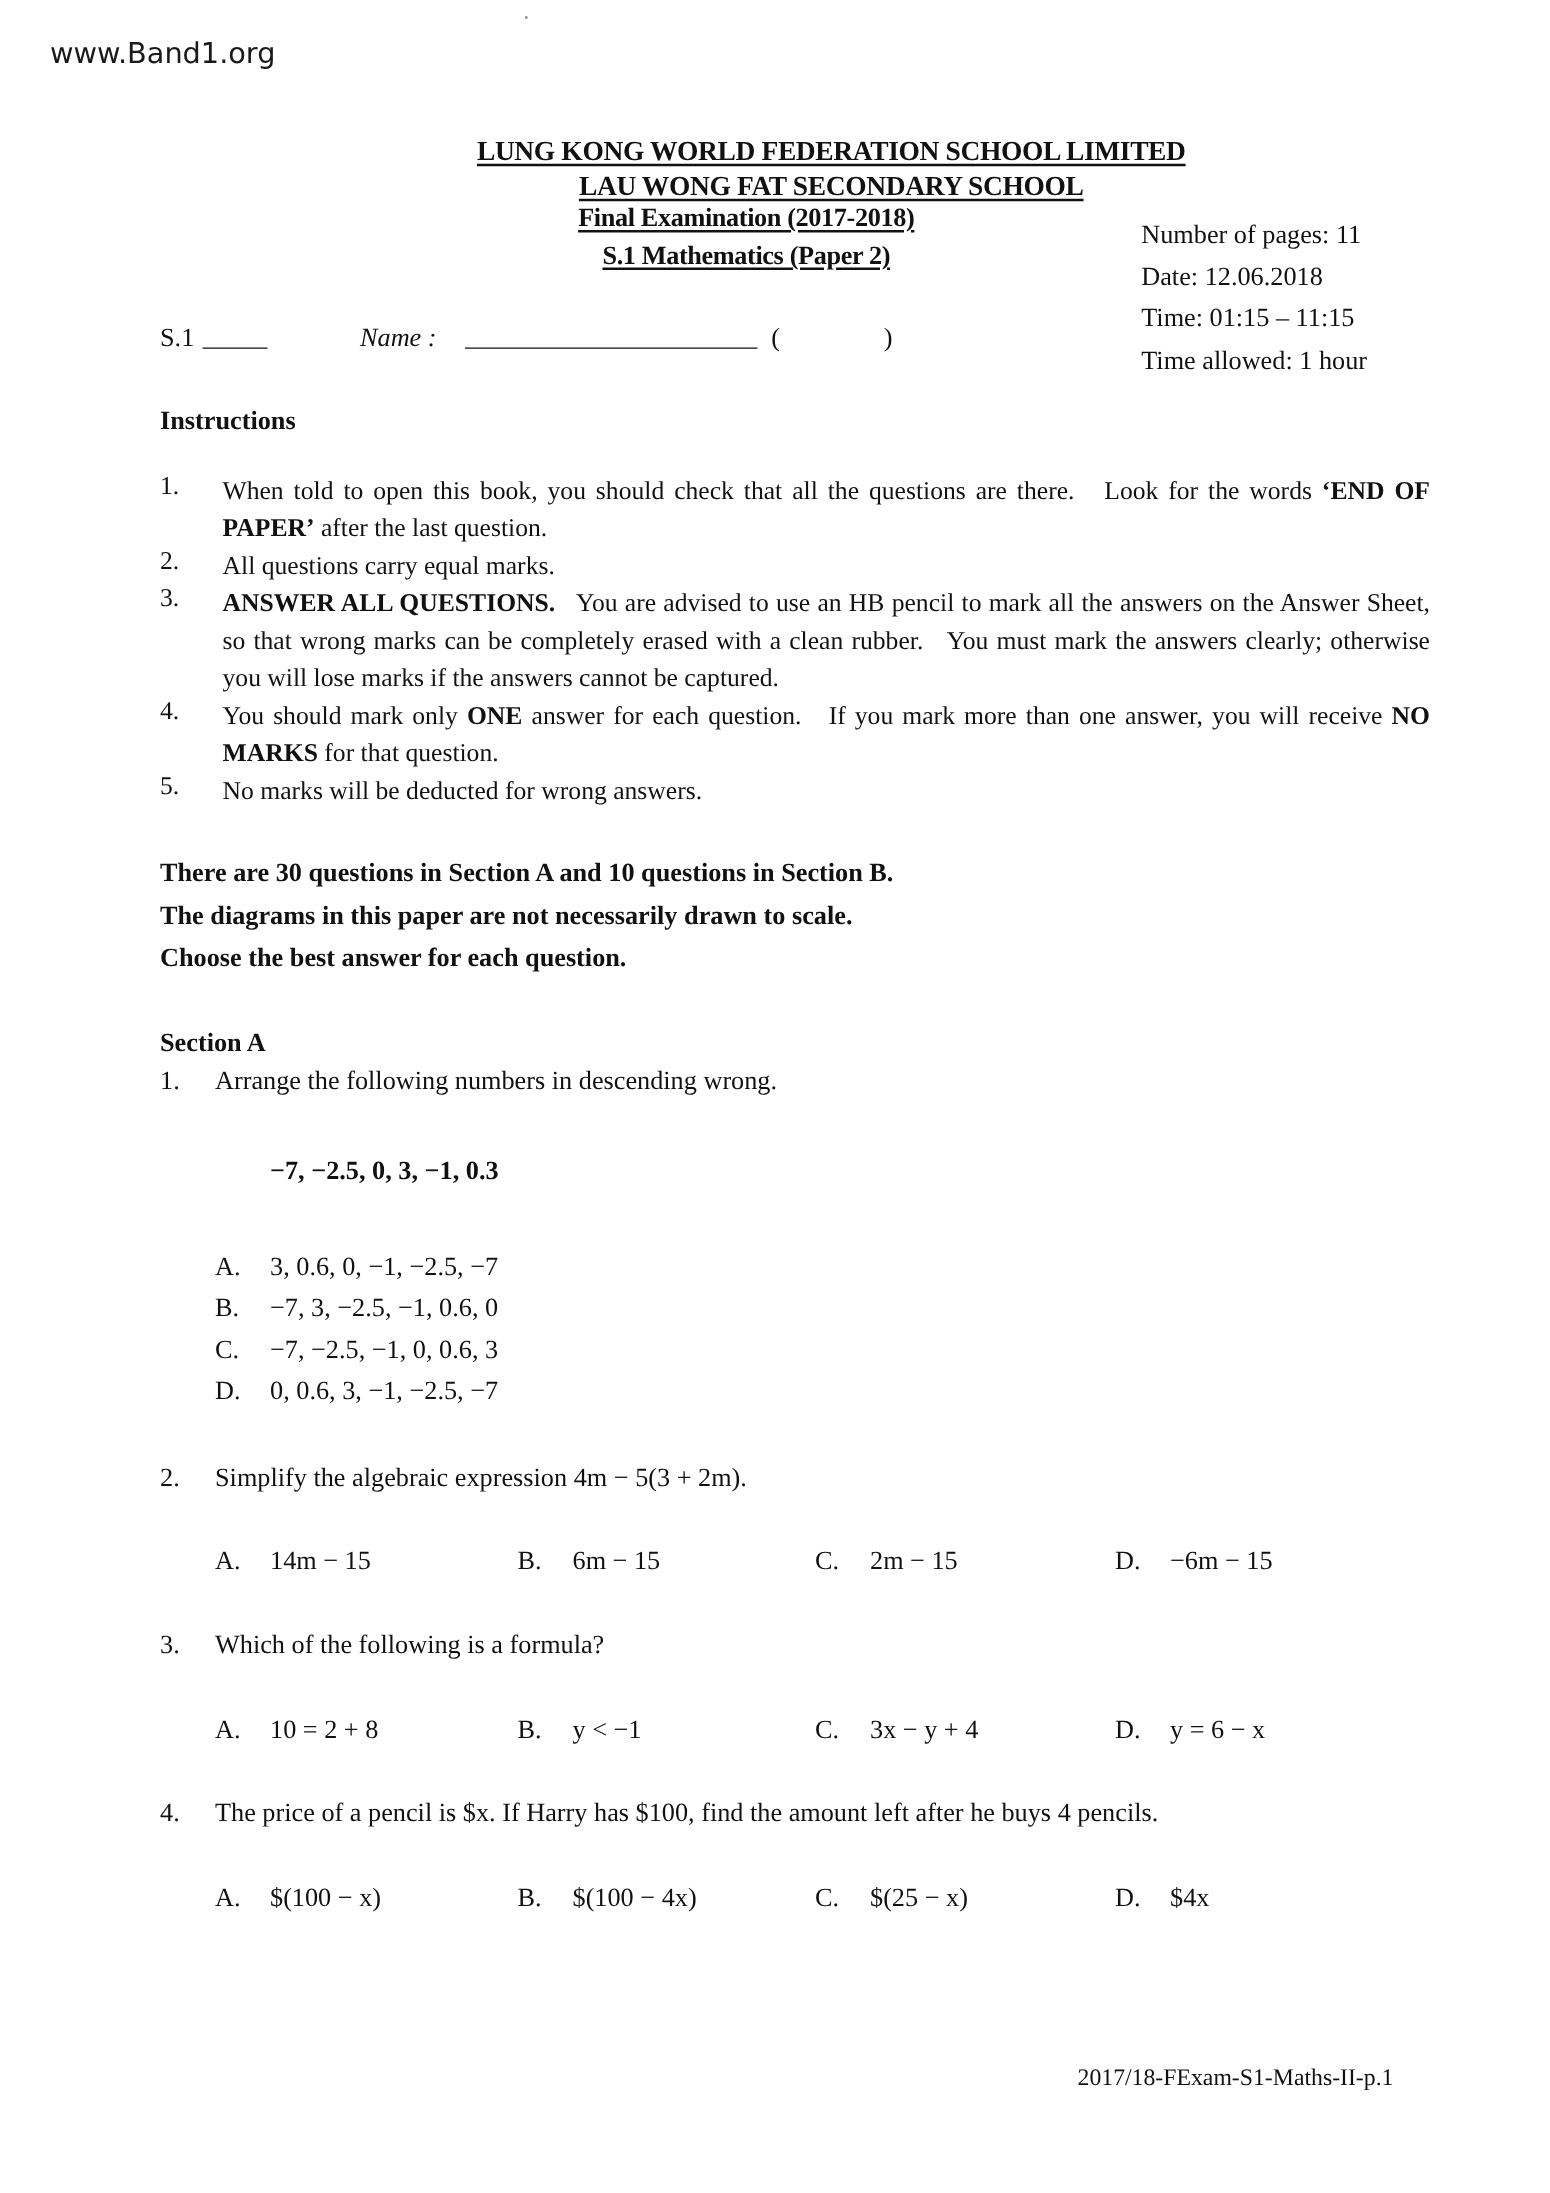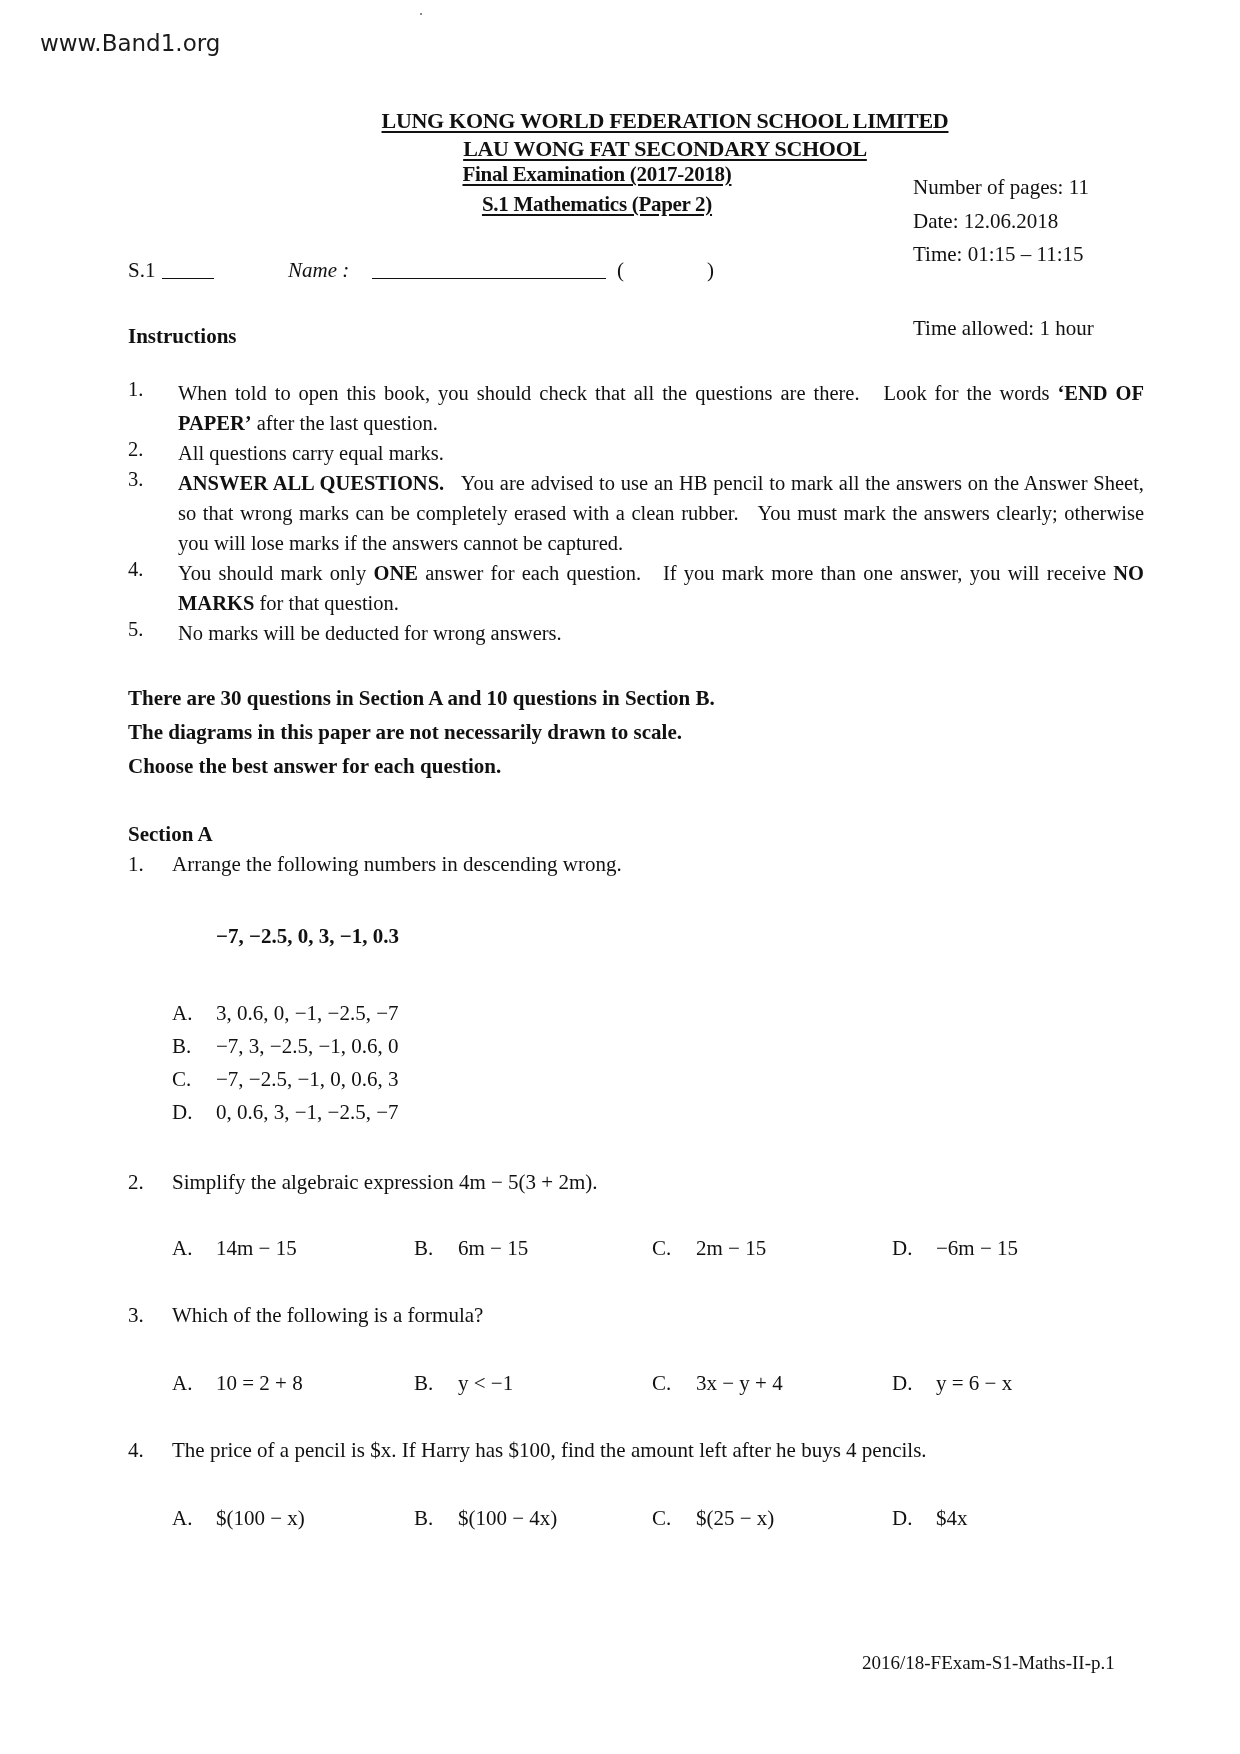--- a/index.html
+++ b/index.html
@@ -10,21 +10,21 @@
   .hdr { left: 0; width: 1240px; text-align: center; font-weight: bold; font-size: 22px; letter-spacing: -0.3px; margin-left: 45px; }
   .hdr span { text-decoration: underline; text-decoration-thickness: 2px; text-underline-offset: 3px; }
   .hdr.h1 { top: 108px; }
   .hdr.h2 { top: 136px; }
   .hdr.h3 { top: 162px; font-size: 21px; left: -68px; }
   .hdr.h4 { top: 192px; font-size: 21px; left: -68px; }
   .meta { left: 913px; font-size: 21px; }
   .meta.m1 { top: 175px; }
   .meta.m2 { top: 209px; }
   .meta.m3 { top: 242px; }
-  .meta.m4 { top: 276px; margin-top: 40px; }
+  .meta.m4 { top: 276px; }
   .form-row { top: 258px; font-size: 21px; }
   .class-label { left: 128px; }
   .class-blank { left: 162px; top: 278px; width: 52px; border-bottom: 1.5px solid #111; height: 0; }
   .name-label { left: 288px; font-style: italic; }
   .name-blank { left: 372px; top: 278px; width: 234px; border-bottom: 1.5px solid #111; height: 0; }
   .paren-open { left: 617px; }
   .paren-close { left: 707px; }
   .instr-title { left: 128px; top: 324px; font-weight: bold; font-size: 21px; }
   .list { left: 128px; width: 1016px; font-size: 20.5px; }
   .li { position: absolute; left: 0; width: 1016px; white-space: normal; }
@@ -173,13 +173,13 @@
 </div>
 <div class="abs opt" style="left:652px; top:1506px;">
   <span class="ol">C.</span>
   <span class="ov">$(25 − x)</span>
 </div>
 <div class="abs opt" style="left:892px; top:1506px;">
   <span class="ol">D.</span>
   <span class="ov">$4x</span>
 </div>
 
-<div class="abs footer">2016/18-FExam-S1-Maths-II-p.1</div>
+<div class="abs footer">2017/18-FExam-S1-Maths-II-p.1</div>
 
 </body></html>

